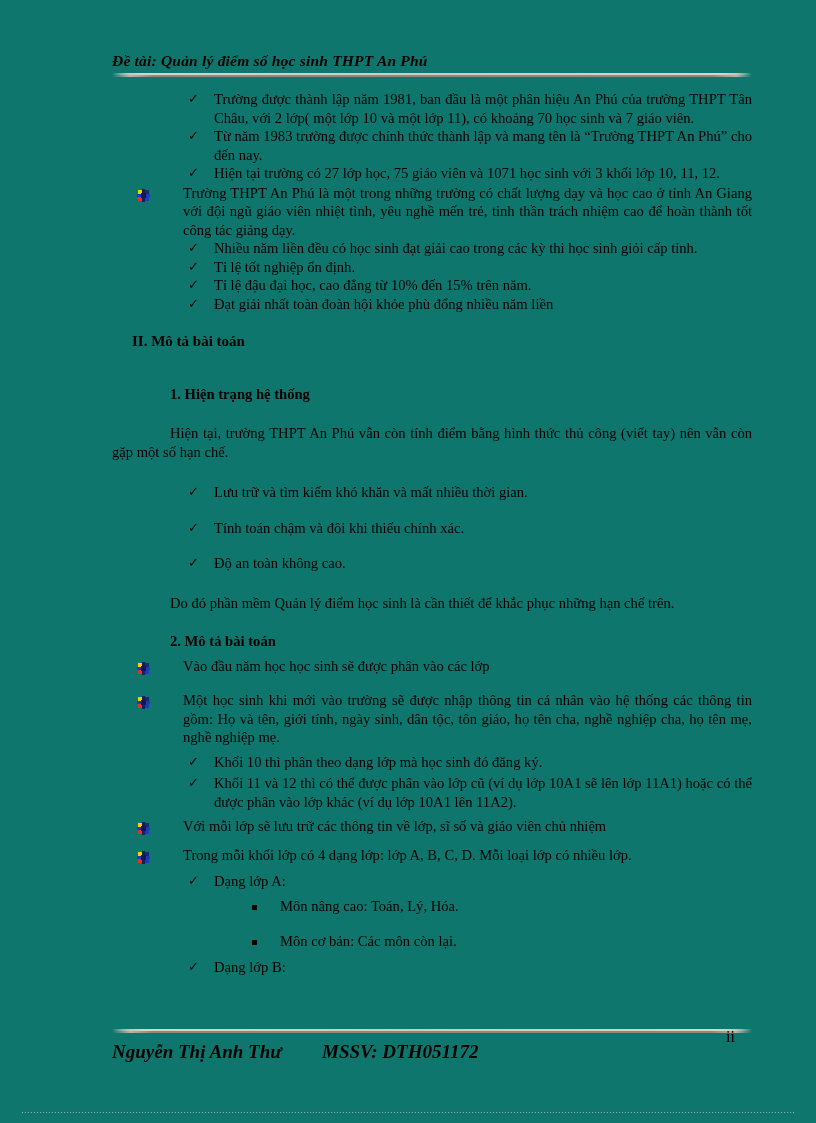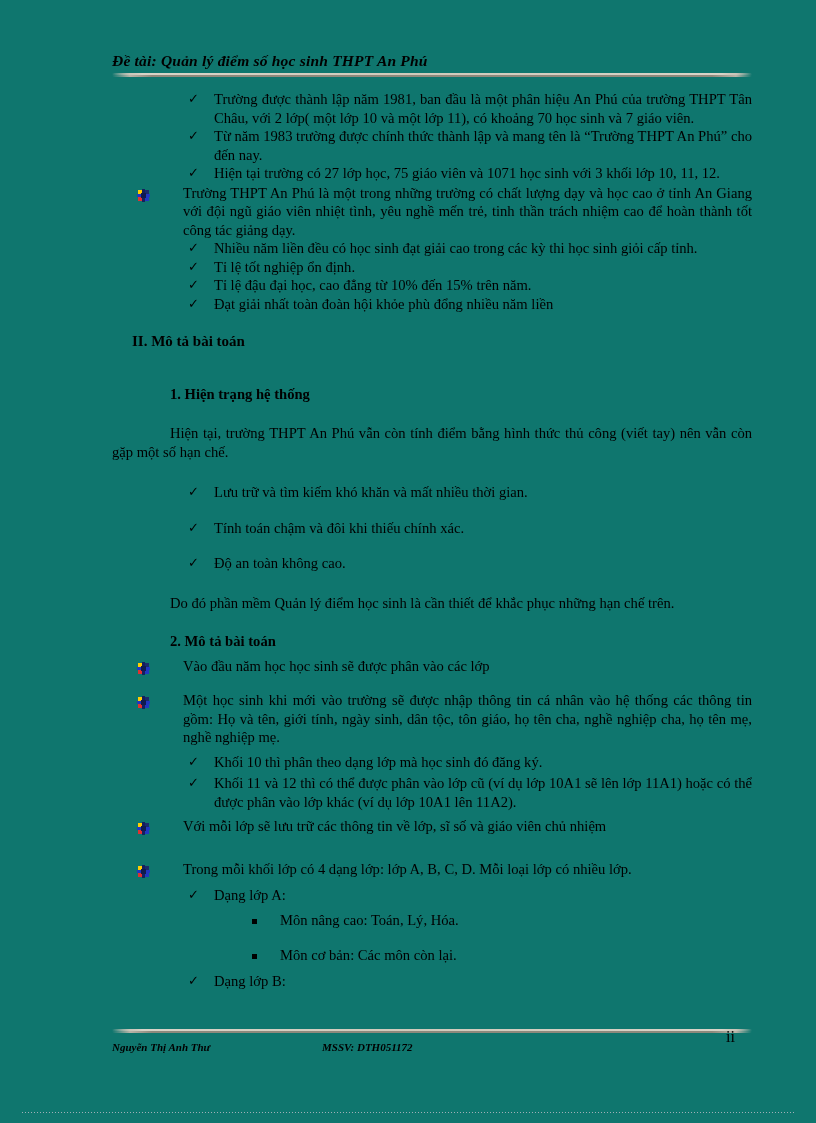--- a/index.html
+++ b/index.html
@@ -153,21 +153,21 @@
     position: absolute;
     left: 112px;
     top: 1032px;
     width: 640px;
   }
   .footer .rule { margin-top: 0; }
   .footer-line {
     margin-top: 8px;
     font-weight: bold;
     font-style: italic;
-    font-size: 11px;
+    font-size: 19px;
     display: flex;
   }
   .footer-name { width: 210px; }
   .page-num {
     position: absolute;
     left: 726px;
     top: 1028px;
     font-size: 16px;
     font-family: "Liberation Serif", "DejaVu Serif", serif;
   }
@@ -279,21 +279,21 @@
       <span class="txt">Khối 11 và 12 thì có thể được phân vào lớp cũ (ví dụ lớp 10A1 sẽ lên lớp 11A1) hoặc có thể được phân vào lớp khác (ví dụ lớp 10A1 lên 11A2).</span>
     </div>
 
     <div class="row lvl-pin" style="margin-top:6px;">
       <span class="mark">
         <span class="pin"><i class="q1"></i><i class="q2"></i><i class="q3"></i><i class="q4"></i><i class="vb"></i><i class="hb"></i><i class="ctr"></i></span>
       </span>
       <span class="txt">Với mỗi lớp sẽ lưu trữ các thông tin về lớp, sĩ số và giáo viên chủ nhiệm</span>
     </div>
 
-    <div class="row lvl-pin" style="margin-top:21px;">
+    <div class="row lvl-pin" style="margin-top:7px;">
       <span class="mark">
         <span class="pin"><i class="q1"></i><i class="q2"></i><i class="q3"></i><i class="q4"></i><i class="vb"></i><i class="hb"></i><i class="ctr"></i></span>
       </span>
       <span class="txt">Trong mỗi khối lớp có 4 dạng lớp: lớp A, B, C, D. Mỗi loại lớp có nhiều lớp.</span>
     </div>
 
     <div class="row lvl-chk" style="margin-top:5px;">
       <span class="mark check">✓</span>
       <span class="txt">Dạng lớp A:</span>
     </div>

